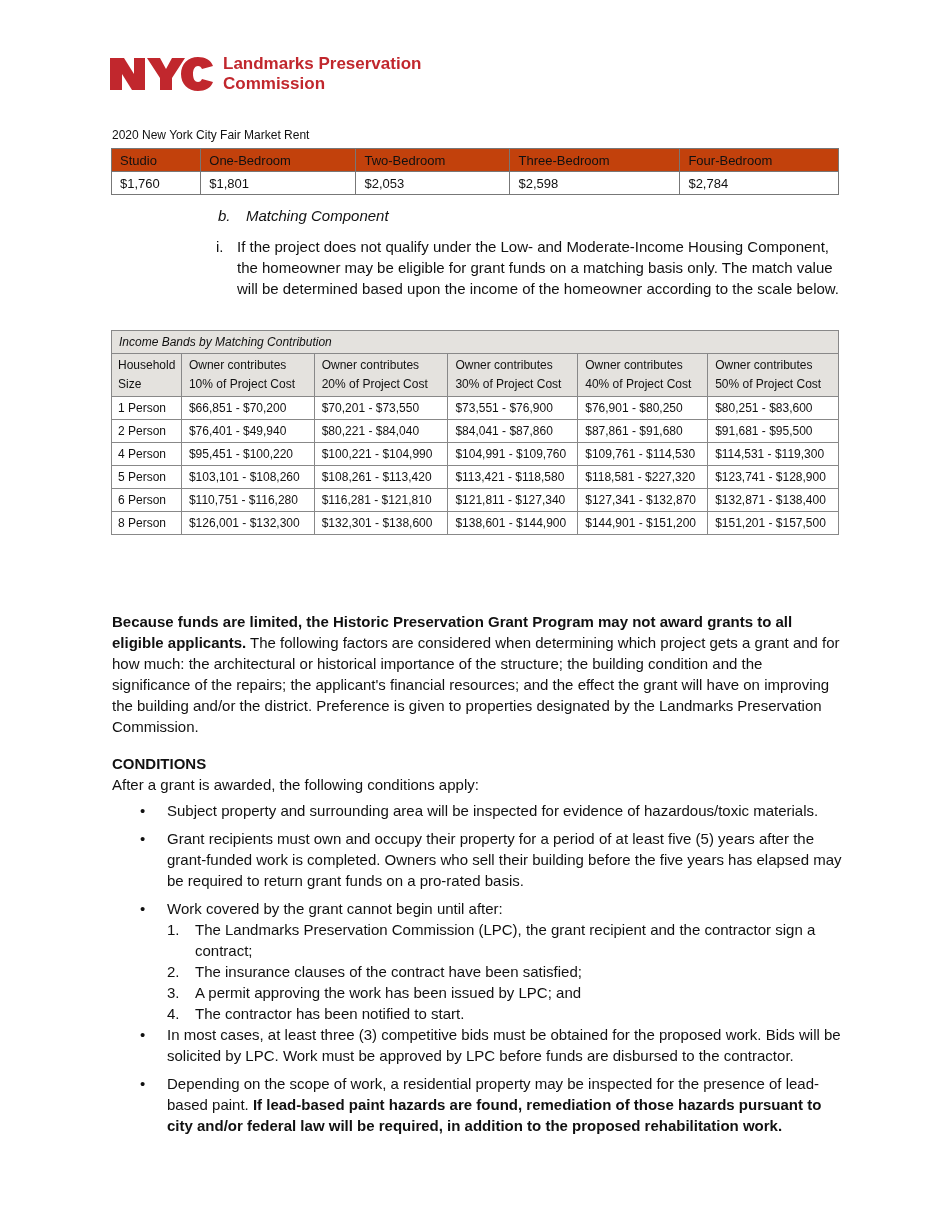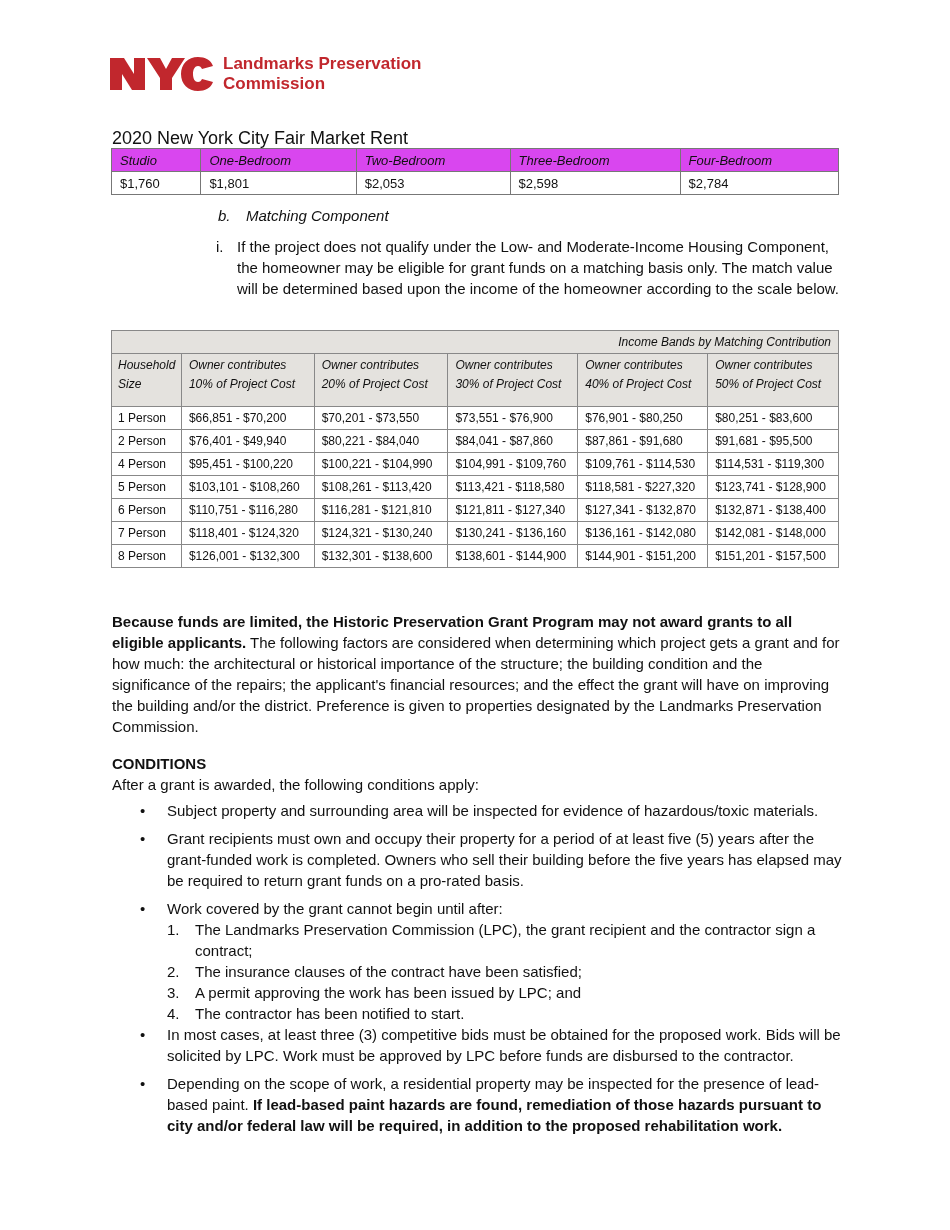--- a/index.html
+++ b/index.html
@@ -1,32 +1,32 @@
 <!DOCTYPE html>
 <html><head>
 <meta charset="utf-8">
 <style>
   html, body { margin: 0; padding: 0; background: #ffffff; }
   body { width: 950px; height: 1230px; position: relative; font-family: "Liberation Sans", sans-serif; color: #111; overflow: hidden; }
   .logo { position: absolute; left: 110px; top: 52px; height: 42px; display: flex; align-items: flex-end; }
   .logo-mark { width: 105px; height: 40px; }
   .logo-text { color: #c1272d; font-weight: bold; font-size: 17px; line-height: 20px; margin-left: 8px; }
-  .caption { position: absolute; left: 112px; top: 128px; font-size: 18px; }
+  .caption { position: absolute; left: 112px; top: 128px; font-size: 12px; }
   table { border-collapse: collapse; position: absolute; }
   .fmr { left: 111px; top: 148px; width: 728px; font-size: 13px; }
   .fmr td { border: 1px solid #777; height: 22px; padding: 0 8px; }
-  .fmr tr.head td { background: #d946ef; font-style: italic; }
+  .fmr tr.head td { background: #c2410c; }
   .sub-b { position: absolute; left: 182px; top: 207px; font-size: 15px; font-style: italic; margin-left: 36px; }
   .sub-b .num { display: inline-block; width: 28px; }
   .sub-i { position: absolute; left: 216px; top: 236px; width: 630px; font-size: 15px; line-height: 21px; display: flex; }
   .sub-i .num { width: 21px; flex: none; }
   .income { left: 111px; top: 330px; width: 728px; font-size: 12px; }
   .income td { border: 1px solid #888; padding: 0 7px; height: 22px; white-space: nowrap; }
-  .income tr.title td { background: #e4e2de; text-align: right; font-style: italic; height: 22px; }
-  .income tr.colhead td { background: #e4e2de; font-style: italic; line-height: 19px; padding-top: 2px; padding-bottom: 12px; }
+  .income tr.title td { background: #e4e2de; text-align: left; font-style: italic; height: 22px; }
+  .income tr.colhead td { background: #e4e2de; line-height: 19px; padding-top: 2px; padding-bottom: 2px; }
   .income td.size { padding: 0 4px 0 6px; }
   .para { position: absolute; left: 112px; top: 611px; width: 730px; font-size: 15px; line-height: 21px; }
   .cond-h { position: absolute; left: 112px; top: 755px; font-size: 15px; font-weight: bold; }
   .cond-intro { position: absolute; left: 112px; top: 776px; font-size: 15px; }
   .bullets { position: absolute; left: 140px; top: 800px; width: 705px; font-size: 15px; line-height: 21px; }
   .bullet { display: flex; margin-bottom: 7px; }
   .bullet .dot { width: 27px; flex: none; font-size: 15px; }
   .bullet .btxt { flex: 1; }
   .sublist { margin-top: 0; }
   .subitem { display: flex; margin-left: 27px; }
@@ -135,28 +135,20 @@
   </tr>
   <tr>
     <td class="size">6 Person</td>
     <td>$110,751 - $116,280</td>
     <td>$116,281 - $121,810</td>
     <td>$121,811 - $127,340</td>
     <td>$127,341 - $132,870</td>
     <td>$132,871 - $138,400</td>
   </tr>
   <tr>
-    <td class="size">7 Person</td>
-    <td>$118,401 - $124,320</td>
-    <td>$124,321 - $130,240</td>
-    <td>$130,241 - $136,160</td>
-    <td>$136,161 - $142,080</td>
-    <td>$142,081 - $148,000</td>
-  </tr>
-  <tr>
     <td class="size">8 Person</td>
     <td>$126,001 - $132,300</td>
     <td>$132,301 - $138,600</td>
     <td>$138,601 - $144,900</td>
     <td>$144,901 - $151,200</td>
     <td>$151,201 - $157,500</td>
   </tr>
 </tbody>
   </table>
 

